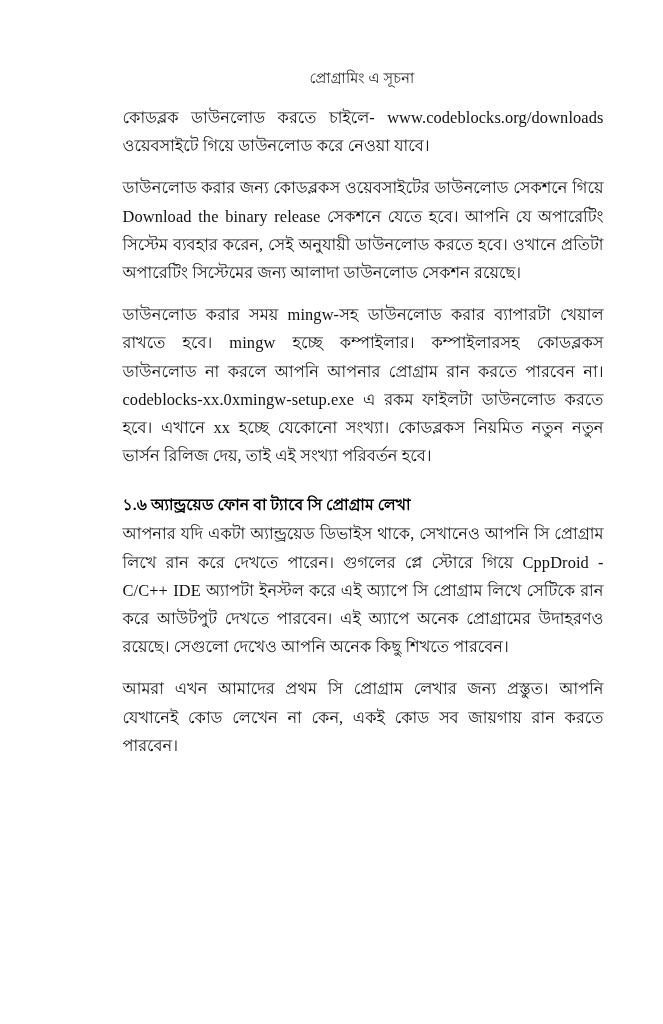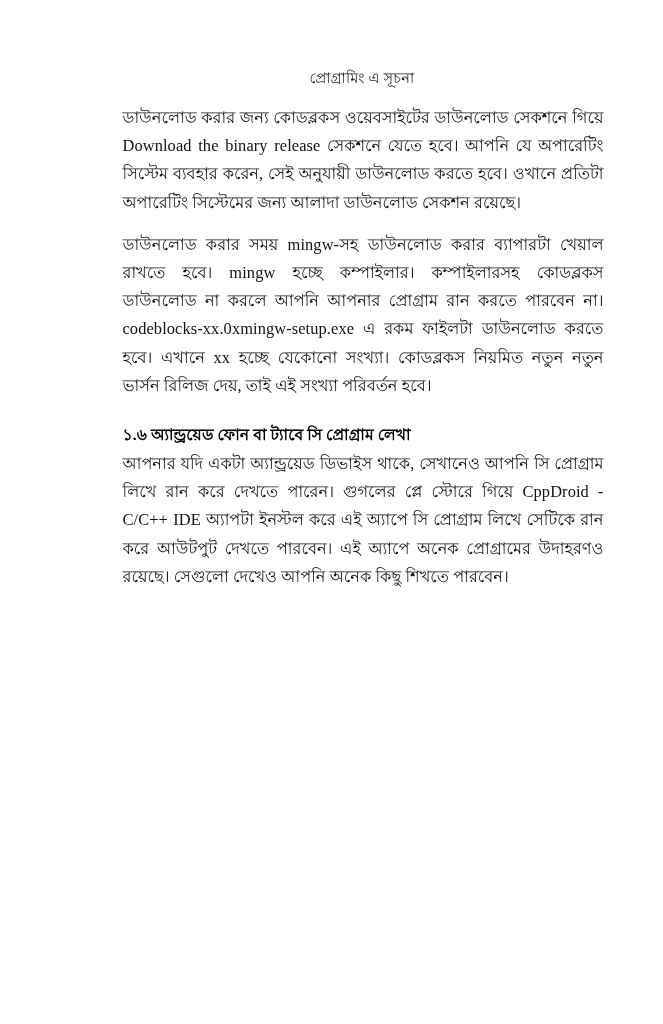--- a/index.html
+++ b/index.html
@@ -97,31 +97,33 @@
 </style>
 </head>
 <body>
 
 <div class="page">
 
   <div class="running-head">প্রোগ্রামিং এ সূচনা</div>
 
   <div class="column">
 
+    <p class="para">কোডব্লক ডাউনলোড করতে চাইলে- <span class="latin">www.codeblocks.org/downloads</span> ওয়েবসাইটে গিয়ে ডাউনলোড করে নেওয়া যাবে।</p>
 
     <p class="para">ডাউনলোড করার জন্য কোডব্লকস ওয়েবসাইটের ডাউনলোড সেকশনে গিয়ে <span class="latin">Download the binary release</span> সেকশনে যেতে হবে। আপনি যে অপারেটিং সিস্টেম ব্যবহার করেন, সেই অনুযায়ী ডাউনলোড করতে হবে। ওখানে প্রতিটা অপারেটিং সিস্টেমের জন্য আলাদা ডাউনলোড সেকশন রয়েছে।</p>
 
     <p class="para">ডাউনলোড করার সময় <span class="latin">mingw-</span>সহ ডাউনলোড করার ব্যাপারটা খেয়াল রাখতে হবে। <span class="latin">mingw</span> হচ্ছে কম্পাইলার। কম্পাইলারসহ কোডব্লকস ডাউনলোড না করলে আপনি আপনার প্রোগ্রাম রান করতে পারবেন না। <span class="latin">codeblocks-xx.0xmingw-setup.exe</span> এ রকম ফাইলটা ডাউনলোড করতে হবে। এখানে <span class="latin">xx</span> হচ্ছে যেকোনো সংখ্যা। কোডব্লকস নিয়মিত নতুন নতুন ভার্সন রিলিজ দেয়, তাই এই সংখ্যা পরিবর্তন হবে।</p>
 
 
 
     <h2 class="heading">
       <span class="num">১.৬</span><span>&nbsp;</span><span>অ্যান্ড্রয়েড ফোন বা ট্যাবে সি প্রোগ্রাম লেখা</span>
     </h2>
 
     <p class="para">আপনার যদি একটা অ্যান্ড্রয়েড ডিভাইস থাকে, সেখানেও আপনি সি প্রোগ্রাম লিখে রান করে দেখতে পারেন। গুগলের প্লে স্টোরে গিয়ে <span class="latin">CppDroid</span> - <span class="latin">C/C++ IDE</span> অ্যাপটা ইনস্টল করে এই অ্যাপে সি প্রোগ্রাম লিখে সেটিকে রান করে আউটপুট দেখতে পারবেন। এই অ্যাপে অনেক প্রোগ্রামের উদাহরণও রয়েছে। সেগুলো দেখেও আপনি অনেক কিছু শিখতে পারবেন।</p>
 
 
+    <p class="para">আমরা এখন আমাদের প্রথম সি প্রোগ্রাম লেখার জন্য প্রস্তুত। আপনি যেখানেই কোড লেখেন না কেন, একই কোড সব জায়গায় রান করতে পারবেন।</p>
 
   </div>
 
 
 </div>
 
 </body></html>

